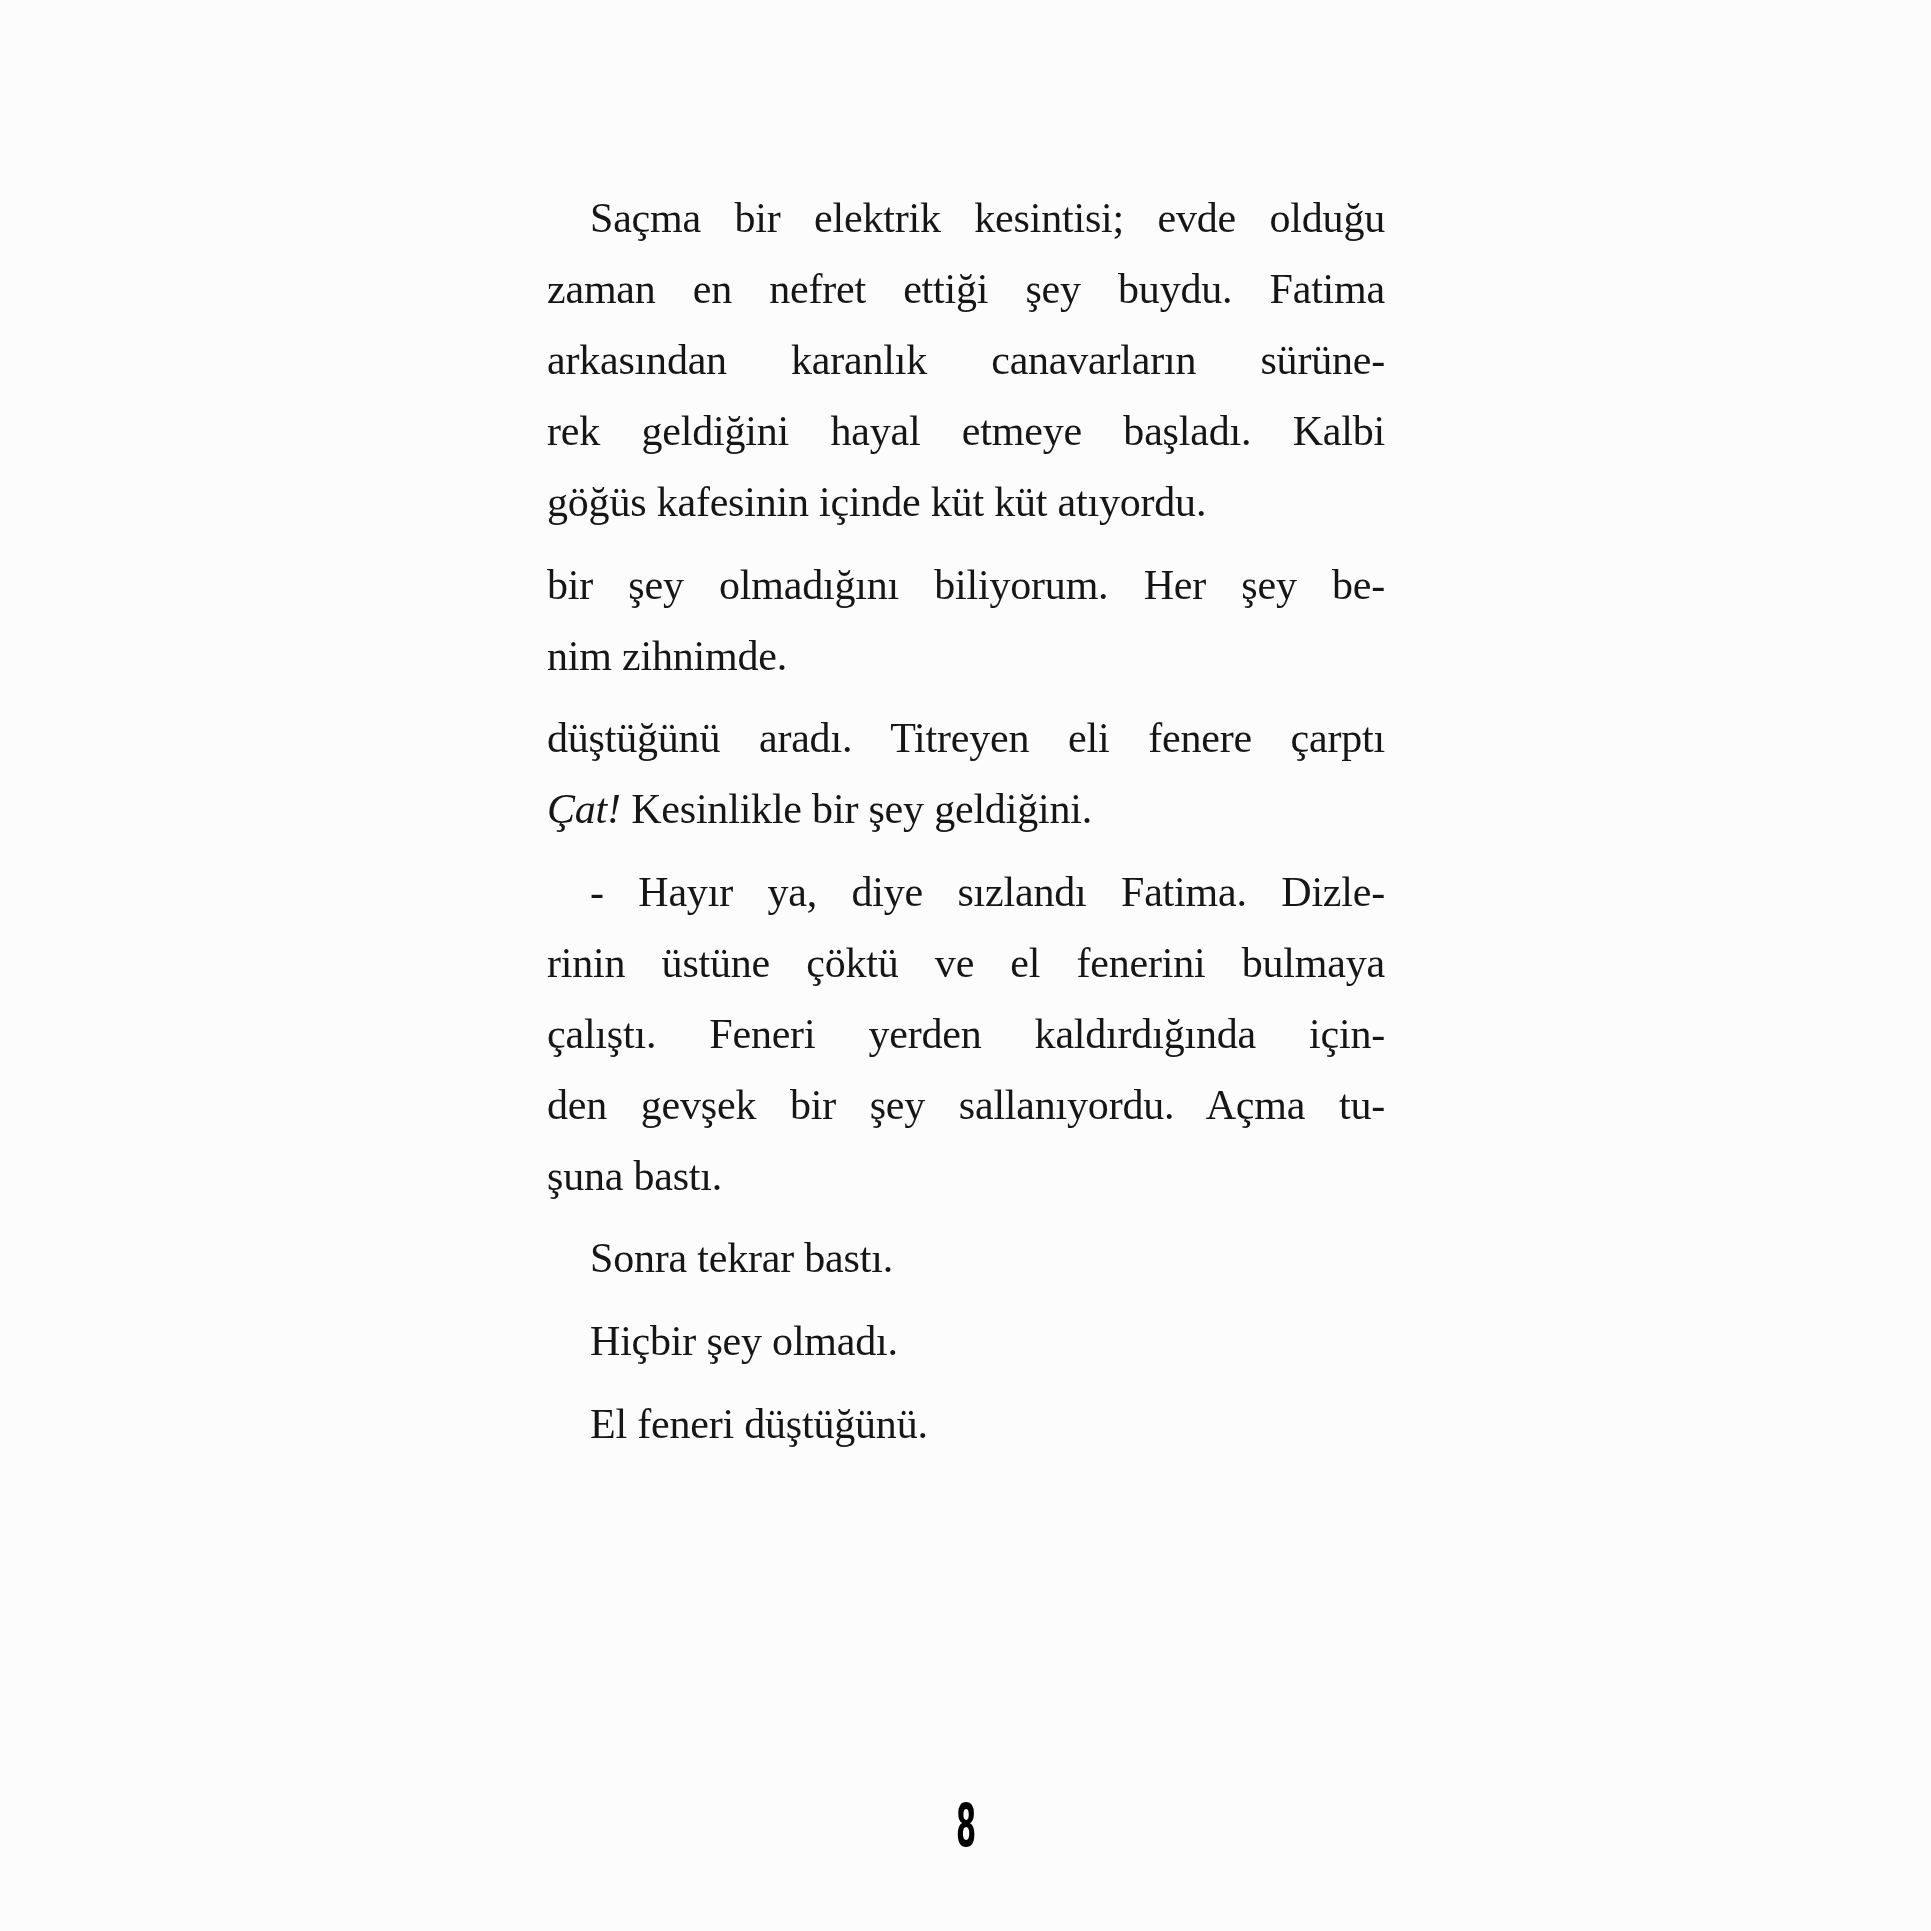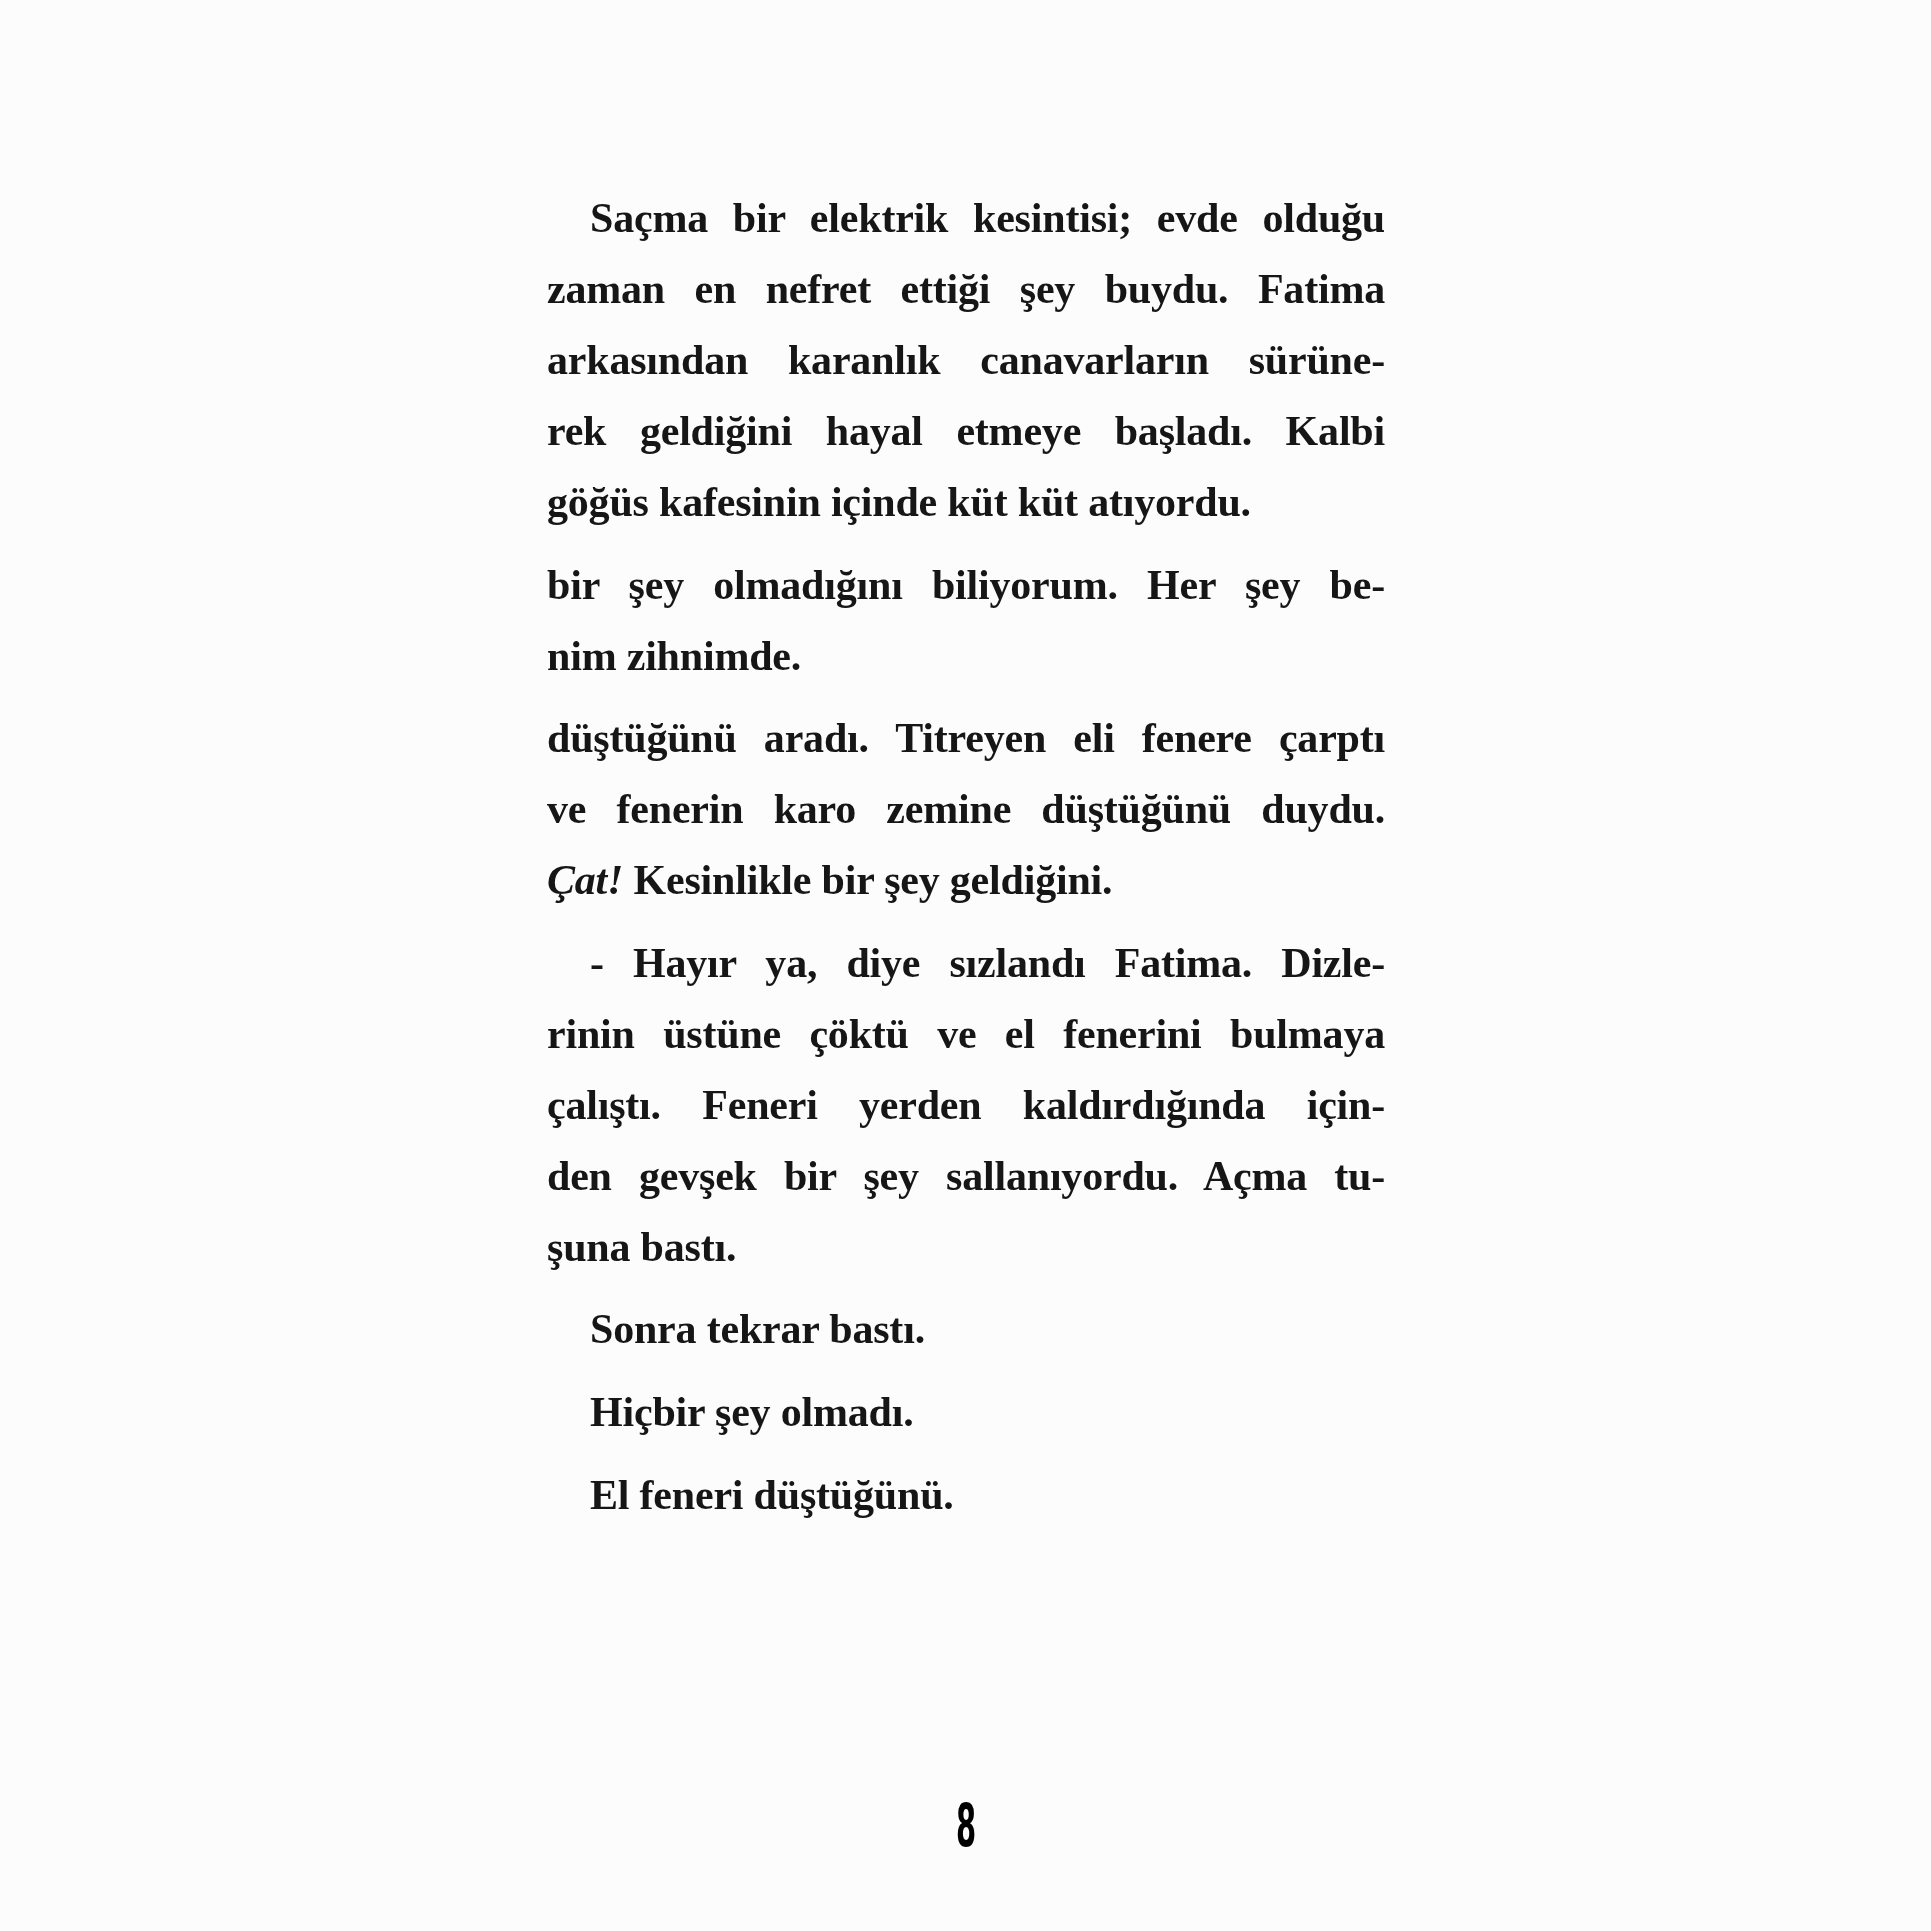--- a/index.html
+++ b/index.html
@@ -19,21 +19,20 @@
     font-size: 42px;
     line-height: 71px;
     letter-spacing: -0.2px;
     color: #161616;
   }
   .para { margin: 0 0 11.6px 0; }
   .line {
     display: block;
     text-align: justify;
     text-align-last: justify;
-    font-weight: bold;
   }
   .line.plain {
     text-align: left;
     text-align-last: left;
   }
   .line.first { text-indent: 43px; }
   .italic { font-style: italic; }
   .page-number {
     position: absolute;
     left: 547px;
@@ -64,21 +63,20 @@
       <span class="line plain">göğüs kafesinin içinde küt küt atıyordu.</span>
     </div>
 
     <div class="para">
       <span class="line">bir şey olmadığını biliyorum. Her şey be-</span>
       <span class="line plain">nim zihnimde.</span>
     </div>
 
     <div class="para">
       <span class="line">düştüğünü aradı. Titreyen eli fenere çarptı</span>
-      <span class="line">ve fenerin karo zemine düştüğünü duydu.</span>
       <span class="line plain"><span class="italic">Çat!</span><span> Kesinlikle bir şey geldiğini.</span></span>
     </div>
 
     <div class="para">
       <span class="line first">- Hayır ya, diye sızlandı Fatima. Dizle-</span>
       <span class="line">rinin üstüne çöktü ve el fenerini bulmaya</span>
       <span class="line">çalıştı. Feneri yerden kaldırdığında için-</span>
       <span class="line">den gevşek bir şey sallanıyordu. Açma tu-</span>
       <span class="line plain">şuna bastı.</span>
     </div>

